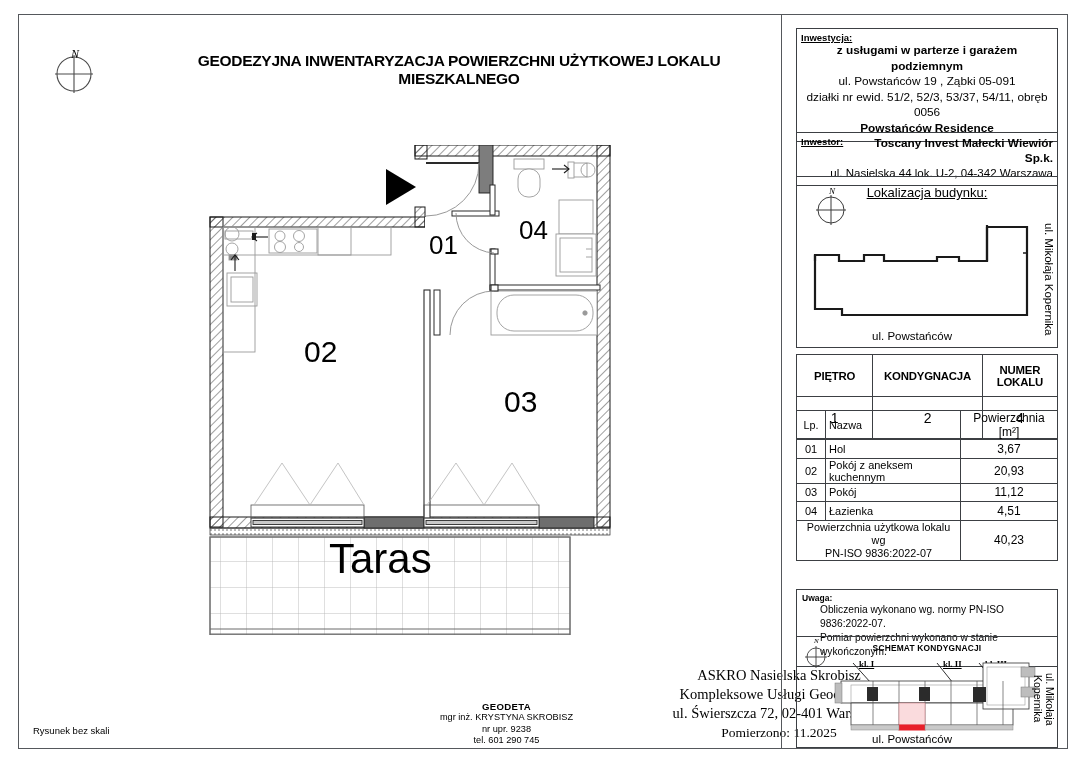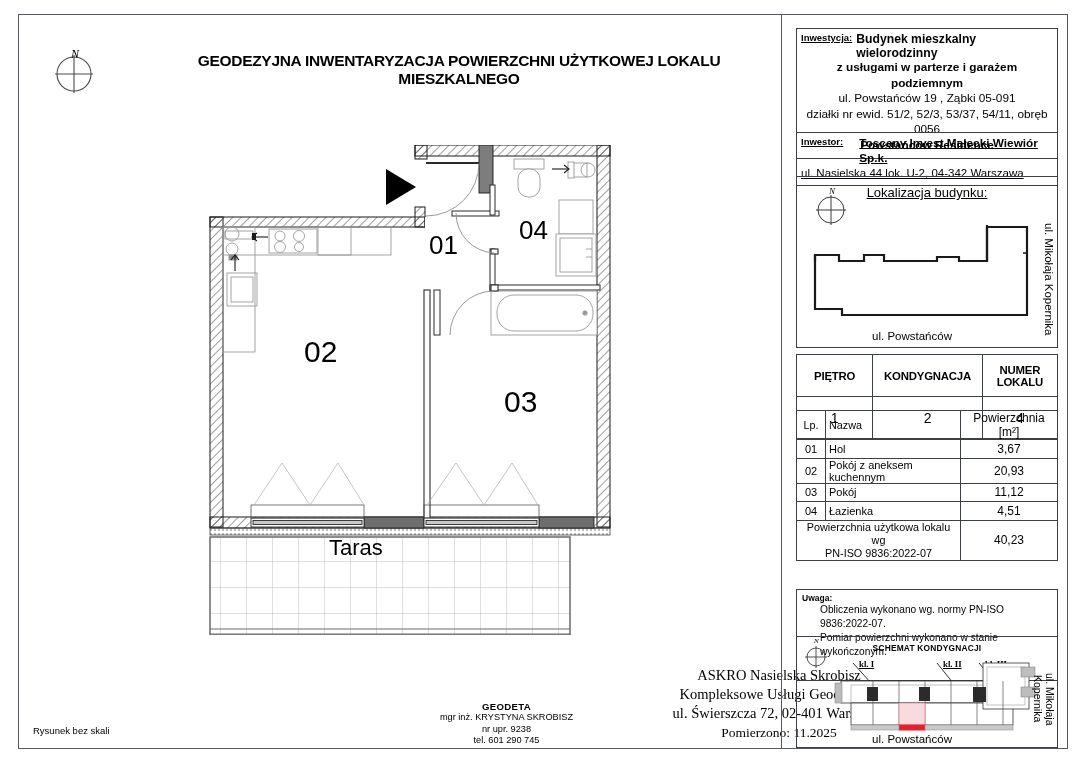--- a/index.html
+++ b/index.html
@@ -30,21 +30,21 @@
          display:inline-block;vertical-align:top;text-align:right;}
 
   #box-inwestycja{top:13px;padding:3px 4px 5px 4px;}
   #box-inwestycja .l1{font-size:12.2px;font-weight:bold;display:inline;}
   #box-inwestycja .rows{text-align:center;}
   #box-inwestycja .r{font-size:11.8px;line-height:15.5px;}
   #box-inwestycja .r.b{font-weight:bold;}
   #box-inwestycja .hd{display:flex;align-items:flex-start;gap:4px;}
 
   #box-inwestor{top:117px;padding:3px 4px 4px 4px;}
-  #box-inwestor .r{font-size:11.5px;line-height:15px;text-align:left;text-decoration:underline;}
+  #box-inwestor .r{font-size:11.5px;line-height:15px;text-align:right;}
   #box-inwestor .r.b{font-weight:bold;font-size:11.8px;}
 
   #box-lokalizacja{top:161px;height:172px;}
   #loc-title{position:absolute;left:0;right:0;top:8px;text-align:center;
              font-size:13px;text-decoration:underline;}
   #loc-street-bottom{position:absolute;left:0;right:30px;bottom:5px;
              text-align:center;font-size:11.5px;}
   #loc-street-right{position:absolute;right:2px;top:38px;font-size:11.5px;
              writing-mode:vertical-rl;text-orientation:mixed;height:128px;
              text-align:center;}
@@ -62,21 +62,21 @@
   #tbl-rooms td{font-size:11px;height:17.5px;padding:0 3px;
                 font-family:"Liberation Sans",sans-serif;}
   #tbl-rooms td.hd{font-size:10.8px;}
   #tbl-rooms td.sum{text-align:center;font-size:10.8px;line-height:13px;
                     height:34px;}
   #tbl-rooms td.sumv{text-align:center;font-size:12px;}
   #tbl-rooms td.num{width:22px;text-align:center;}
   #tbl-rooms td.val{width:90px;text-align:center;font-size:12px;}
 
   
-  #box-uwaga{top:574px;padding:3px 4px 21px 5px;}
+  #box-uwaga{top:574px;padding:3px 4px 7px 5px;}
   #box-uwaga .uh{font-size:8.5px;font-weight:bold;}
   #box-uwaga .ur{font-size:10.2px;line-height:14px;padding-left:18px;}
 
   
   #box-schemat{top:621px;height:112px;}
   #sch-title{position:absolute;left:0;right:0;top:6px;text-align:center;
              font-size:8.4px;font-weight:bold;letter-spacing:0.2px;}
   #sch-street-bottom{position:absolute;left:0;right:30px;bottom:2px;
              text-align:center;font-size:11.5px;}
   #sch-street-right{position:absolute;right:1px;top:16px;font-size:10.5px;
@@ -91,21 +91,21 @@
   #geodeta .g2{font-size:9.2px;line-height:11.5px;}
   #askro{position:absolute;left:590px;top:0px;width:340px;text-align:center;
          font-family:"Liberation Serif",serif;}
   #askro .a1{font-size:14.5px;line-height:19px;}
   #askro .a2{font-size:13.5px;line-height:19px;}
   #scale-note{position:absolute;left:14px;top:710px;font-size:9.5px;}
 
   
   #plan{position:absolute;left:175px;top:130px;width:430px;height:490px;}
   .rmlabel{position:absolute;font-size:30px;font-family:"Liberation Sans",sans-serif;}
-  #taras-label{position:absolute;left:310px;top:520px;font-size:22px;}
+  #taras-label{position:absolute;left:310px;top:520px;font-size:42px;}
 </style>
 </head>
 <body>
 
 <div id="sheet">
 
   <div class="north" style="left:32px;top:34px;">
     <span class="nlbl">N</span>
     <svg width="46" height="46" viewBox="0 0 46 46">
       <circle cx="23" cy="25" r="17" fill="none" stroke="#4a4a4a" stroke-width="1.1"></circle>
@@ -287,32 +287,31 @@
     </div>
   </div>
 
   <div id="scale-note">Rysunek bez skali</div>
 
   <div id="panel">
 
     <div class="pbox" id="box-inwestycja">
       <div class="hd">
         <span class="lbl-u">Inwestycja:</span>
-        <span class="l1">Budynek mieszkalny wielorodzinny</span>
       </div>
       <div class="rows">
         <div class="r b">z usługami w parterze i garażem podziemnym</div>
         <div class="r">ul. Powstańców 19 , Ząbki 05-091</div>
         <div class="r">działki nr ewid. 51/2, 52/3, 53/37, 54/11, obręb 0056</div>
         <div class="r b">Powstańców Residence</div>
       </div>
     </div>
 
     <div class="pbox" id="box-inwestor">
-      <div style="display:flex;align-items:flex-start;gap:16px;">
+      <div style="display:flex;align-items:flex-start;gap:8px;">
         <span class="lbl-u">Inwestor:</span>
         <span class="r b" style="flex:1;">Toscany Invest Małecki Wiewiór Sp.k.</span>
       </div>
       <div class="r">ul. Nasielska 44 lok. U-2, 04-342 Warszawa</div>
     </div>
 
     <div class="pbox" id="box-lokalizacja">
       <div id="loc-title">Lokalizacja budynku:</div>
 
       <div class="north" style="left:16px;top:12px;">

